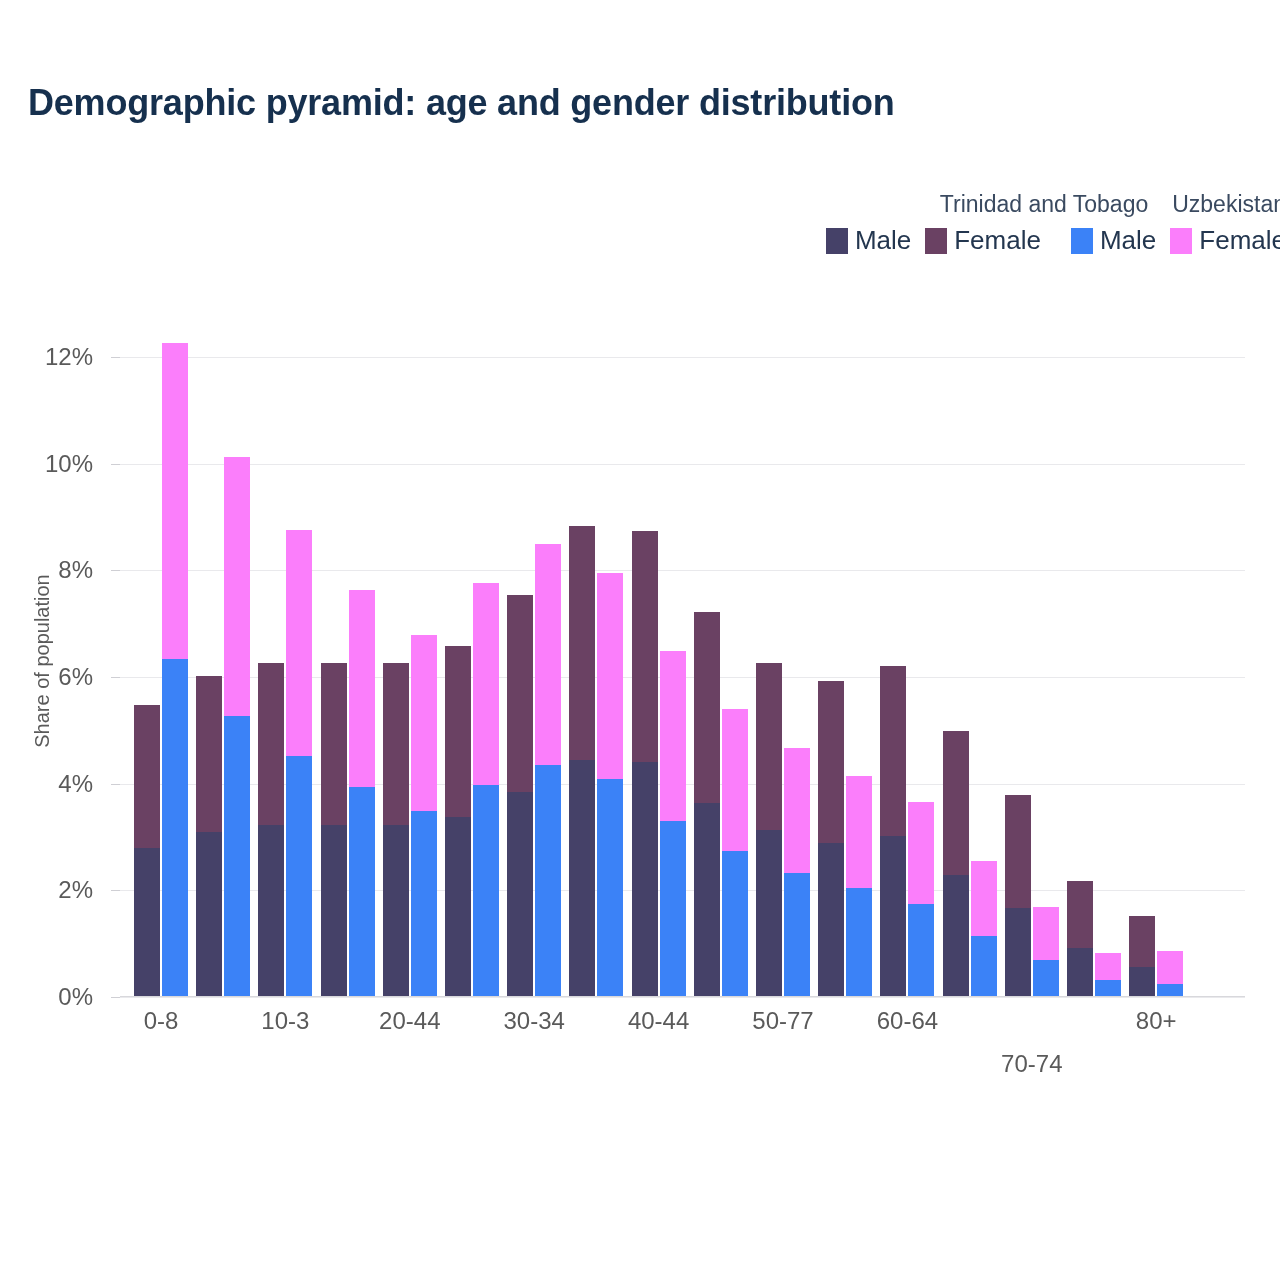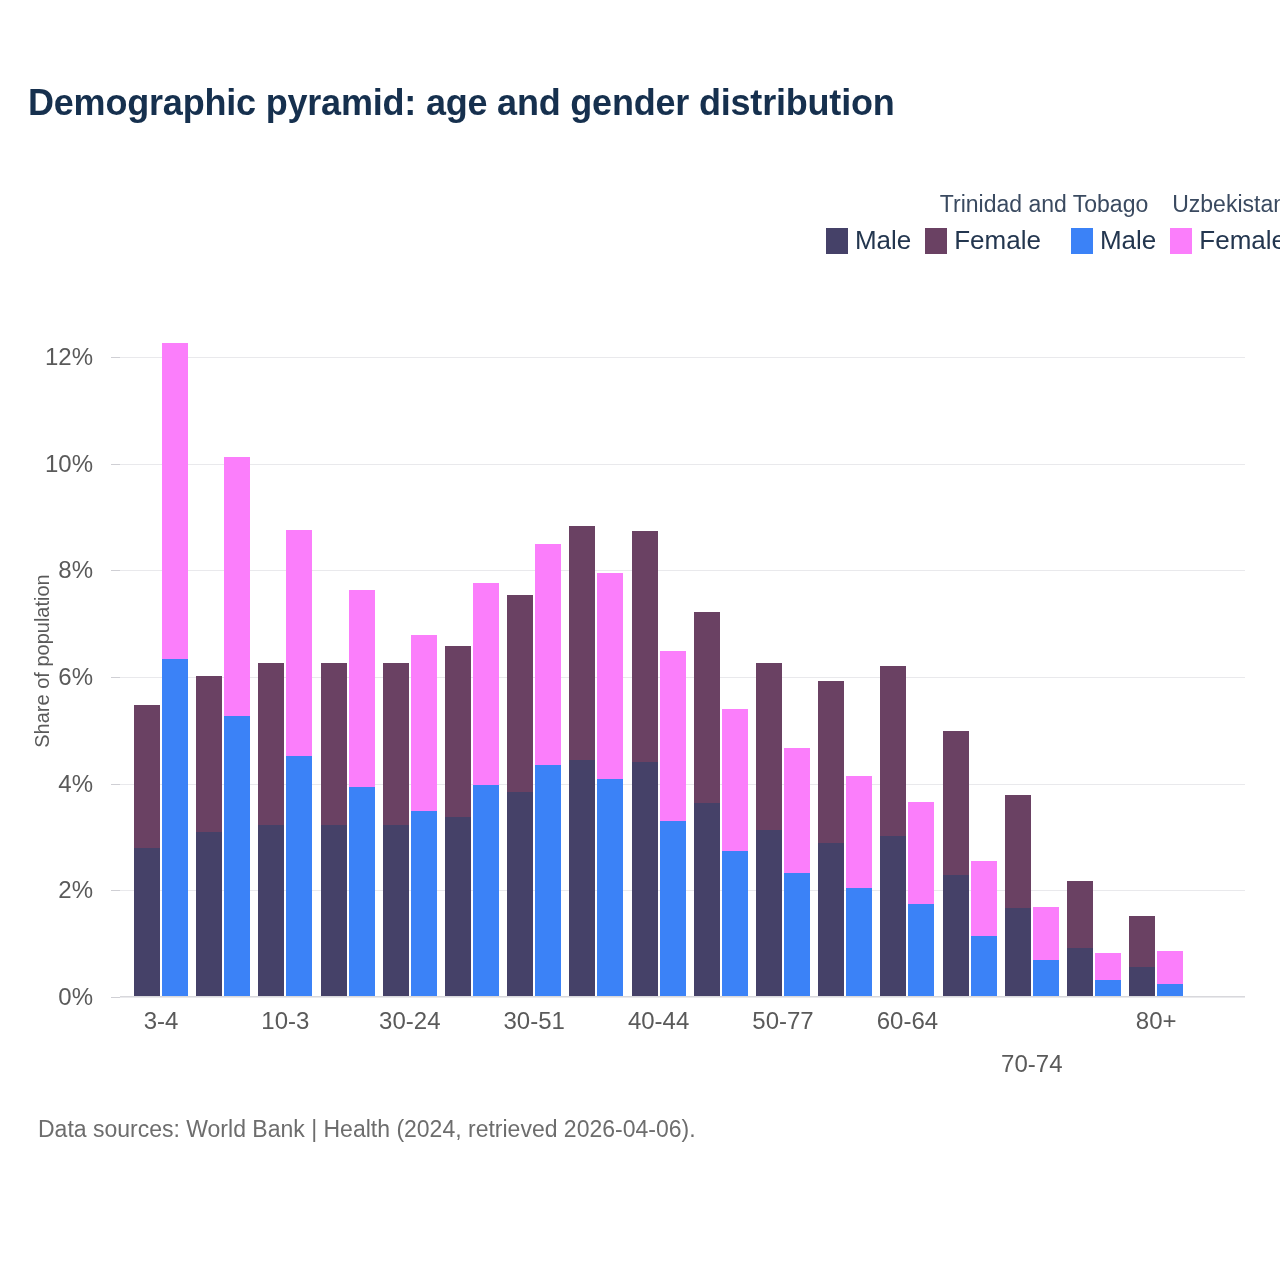--- a/index.html
+++ b/index.html
@@ -313,29 +313,28 @@
             <div class="seg" style="bottom: 29.8667px; height: 51.2px; background: rgb(106, 65, 99);"></div>
           </div>
           <div class="bar" style="left: 28px;">
             <div class="seg m" style="height: 13.3333px; background: rgb(59, 130, 247);"></div>
             <div class="seg" style="bottom: 13.3333px; height: 32.5333px; background: rgb(251, 126, 251);"></div>
           </div>
         </div>
       </div>
     <div class="axis-base"></div>
     <div id="xticks-layer">
-        <div class="xtick" style="left: 41px;">3-4</div>
+        <div class="xtick" style="left: 41px;">0-8</div>
         <div class="xtick" style="left: 165.4px;">10-3</div>
-        <div class="xtick" style="left: 289.8px;">30-24</div>
-        <div class="xtick" style="left: 414.2px;">30-51</div>
+        <div class="xtick" style="left: 289.8px;">20-44</div>
+        <div class="xtick" style="left: 414.2px;">30-34</div>
         <div class="xtick" style="left: 538.6px;">40-44</div>
         <div class="xtick" style="left: 663px;">50-77</div>
         <div class="xtick" style="left: 787.4px;">60-64</div>
         <div class="xtick" style="left: 911.8px; margin-top: 43px;">70-74</div>
         <div class="xtick" style="left: 1036.2px; text-align: center;">80+</div>
       </div>
   </div>
 
   <div class="footer">
-    <div>Data sources: World Bank | Health (2024, retrieved 2026-04-06).</div>
   </div>
 
 </div>
 
 </body></html>

